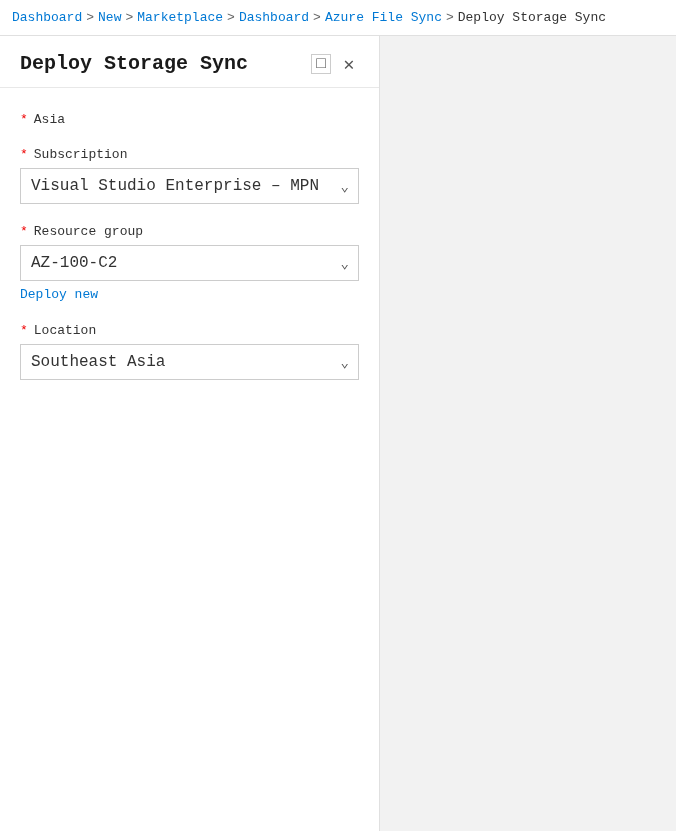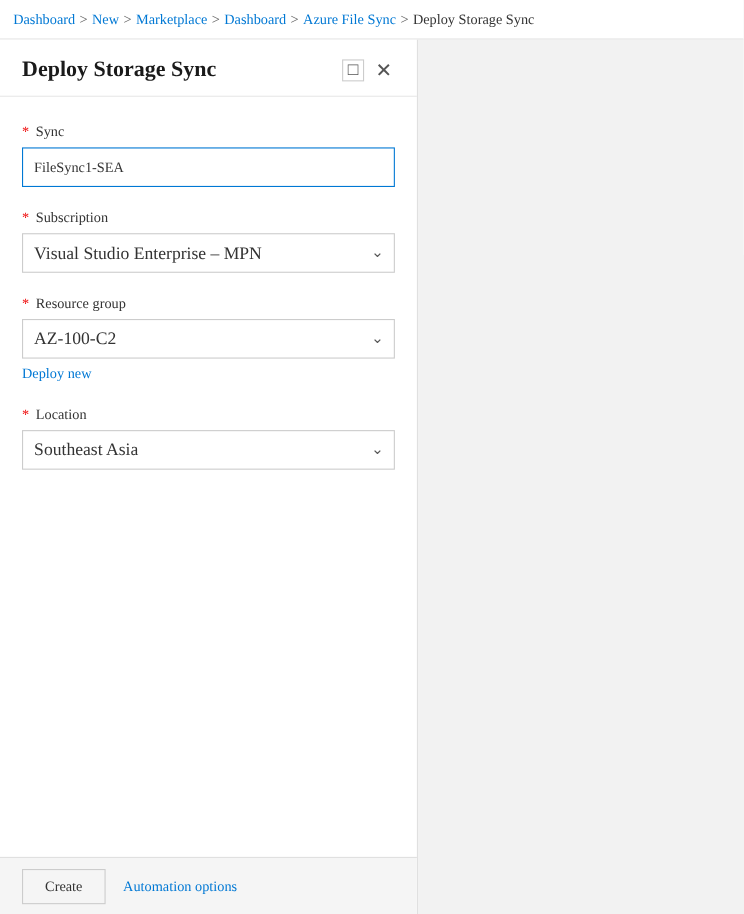--- a/index.html
+++ b/index.html
@@ -1,19 +1,19 @@
 <!DOCTYPE html>
 <html><head>
   <meta charset="utf-8">
   <style>
     * {
       box-sizing: border-box;
       margin: 0;
       padding: 0;
-      font-family: Liberation Serif, serif;
+      font-family: Liberation Mono, monospace;
     }
 
     body {
       width: 676px;
       height: 831px;
       background-color: #f2f2f2;
       overflow: hidden;
       position: relative;
     }
 
@@ -236,23 +236,22 @@
         <div class="panel-control-btn">□</div>
         <div class="panel-control-btn close-btn">✕</div>
       </div>
     </div>
 
     <div class="form-area">
 
       <div class="form-group">
         <div class="form-label">
           <span class="required-star">*</span>
-          <span>Sync</span>
-        </div>
-        <input type="text" class="form-input" value="FileSync1-SEA" style="">
+          <span>Asia</span>
+        </div>
       </div>
 
       <div class="form-group">
         <div class="form-label">
           <span class="required-star">*</span>
           <span>Subscription</span>
         </div>
         <div class="form-select-wrapper">
           <select class="form-select">
             <option>Visual Studio Enterprise – MPN</option>
@@ -283,23 +282,19 @@
         <div class="form-select-wrapper">
           <select class="form-select">
             <option>Southeast Asia</option>
           </select>
           <span class="select-chevron">⌄</span>
         </div>
       </div>
 
     </div>
 
-    <div class="bottom-bar">
-      <button class="btn-create">Create</button>
-      <button class="btn-automation">Automation options</button>
-    </div>
 
   </div>
 
   <div class="right-panel">
   </div>
 
 </div>
 
 </body></html>

